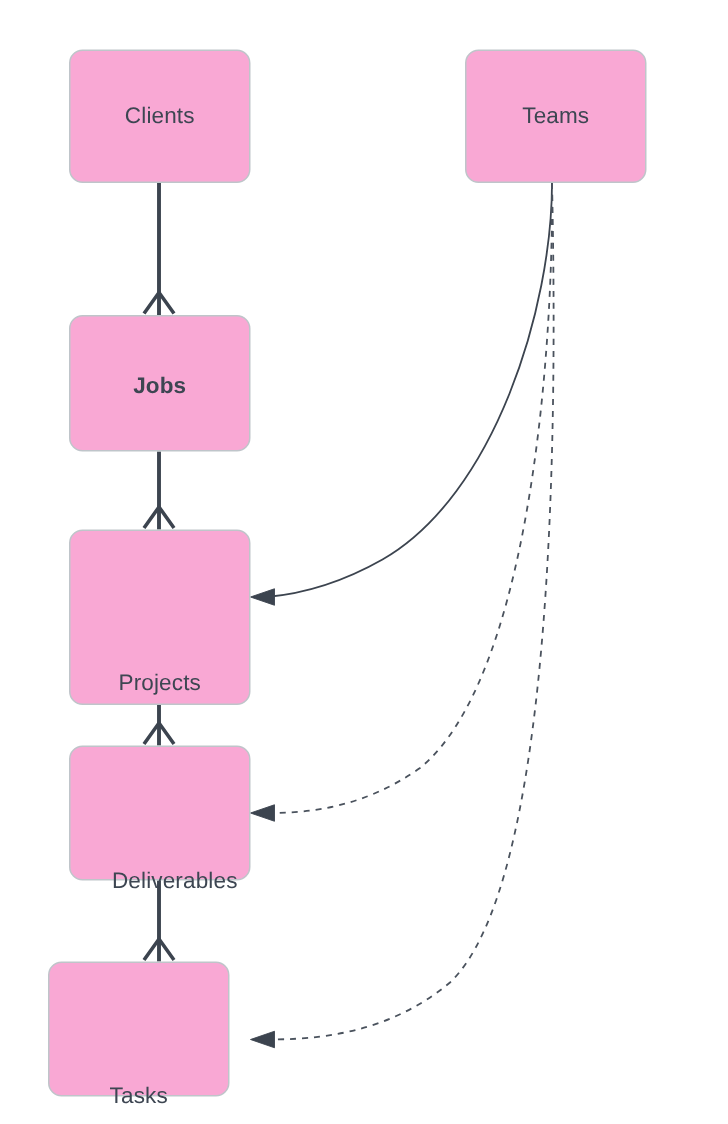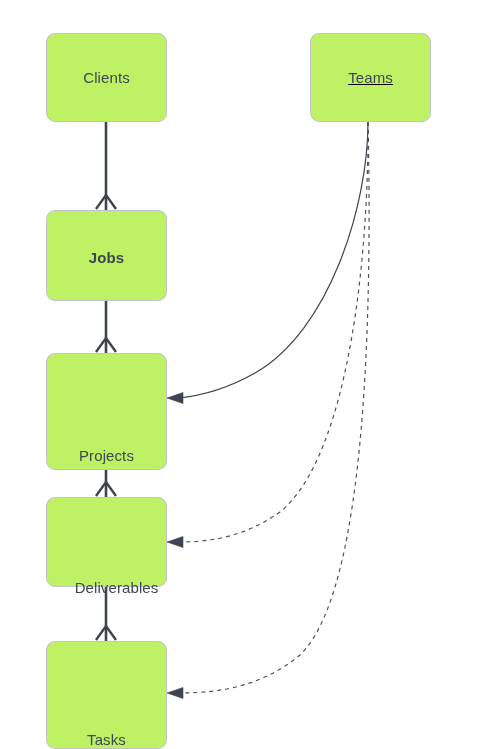--- a/index.html
+++ b/index.html
@@ -24,21 +24,21 @@
   .er-svg {
     position: absolute;
     left: 0;
     top: 0;
     width: 485px;
     height: 749px;
   }
   .node {
     position: absolute;
     box-sizing: border-box;
-    background: #bef264;
+    background: #f9a8d4;
     border: 1px solid #bfc5ca;
     border-radius: 9px;
     display: flex;
     align-items: center;
     justify-content: center;
     text-align: center;
   }
   .node-label {
     font-family: "Liberation Sans", sans-serif;
     font-size: 15px;
@@ -46,22 +46,22 @@
     letter-spacing: 0.1px;
     line-height: 1;
     white-space: nowrap;
     user-select: none;
   }
   
   #node-clients      { left: 46px;  top: 33px;  width: 121px; height: 89px; }
   #node-jobs         { left: 46px;  top: 210px; width: 121px; height: 91px; font-weight: bold; }
   #node-projects     { left: 46px;  top: 353px; width: 121px; height: 117px; }
   #node-deliverables { left: 46px;  top: 497px; width: 121px; height: 90px; }
-  #node-tasks        { left: 46px;  top: 641px; width: 121px; height: 108px; }
-  #node-teams        { left: 310px; top: 33px;  width: 121px; height: 89px; text-decoration: underline; }
+  #node-tasks        { left: 32px;  top: 641px; width: 121px; height: 90px; }
+  #node-teams        { left: 310px; top: 33px;  width: 121px; height: 89px; }
 
   
   #node-clients .node-label      { transform: translateY(0px); }
   #node-jobs .node-label         { transform: translateY(2px); }
   #node-projects .node-label     { transform: translateY(44px); }
   #node-deliverables .node-label { transform: translateY(45px); margin-left: 20px; }
   #node-tasks .node-label        { transform: translateY(44px); }
   #node-teams .node-label        { transform: translateY(0px); }
 </style>
 </head>

